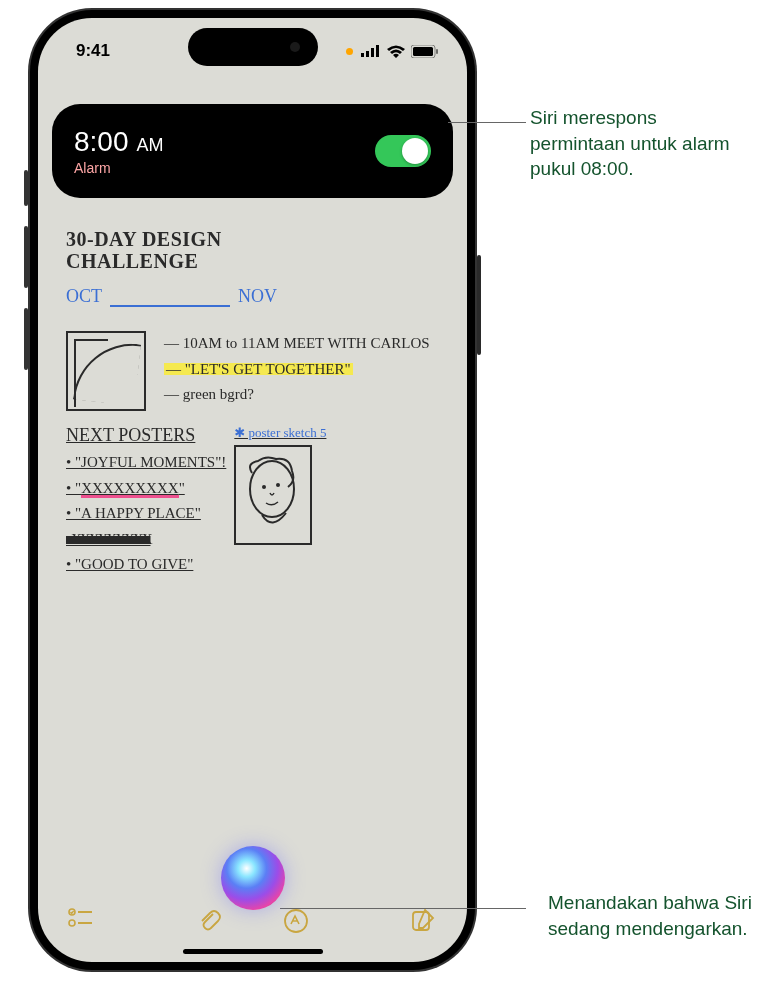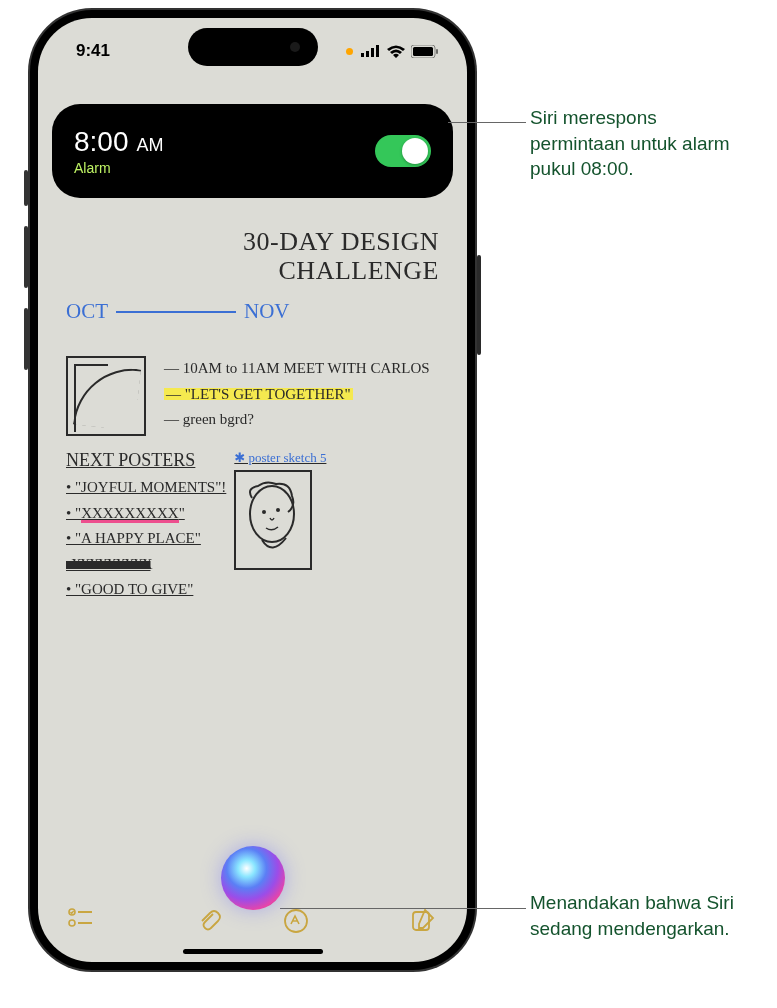--- a/index.html
+++ b/index.html
@@ -97,21 +97,21 @@
       font-weight: 400;
       display: flex;
       align-items: baseline;
       gap: 8px;
     }
     .alarm-time .ampm {
       font-size: 18px;
     }
     .alarm-label {
       font-size: 14px;
-      color: #bef264;
+      color: #fca5a5;
       margin-top: 2px;
     }
     .toggle {
       width: 56px;
       height: 32px;
       background: #34c759;
       border-radius: 16px;
       position: relative;
     }
     .toggle::after {
@@ -124,43 +124,42 @@
       background: #fff;
       border-radius: 50%;
       box-shadow: 0 1px 3px rgba(0,0,0,0.3);
     }
     .notes-content {
       padding: 20px 28px;
       font-family: 'Comic Sans MS', cursive;
       color: #2a2a2a;
     }
     .note-title {
-      font-size: 26px;
-      font-weight: normal;
+      font-size: 20px;
+      font-weight: bold;
       line-height: 1.1;
       letter-spacing: 0.5px;
-      text-align: right;
     }
     .timeline {
       display: flex;
-      align-items: center;
+      align-items: flex-end;
       gap: 8px;
       margin-top: 14px;
       color: #3b6fd4;
-      font-size: 21px;
+      font-size: 18px;
     }
     .timeline-line {
       width: 120px;
       height: 2px;
       background: #3b6fd4;
     }
     .sketch-row {
       display: flex;
       gap: 18px;
-      margin-top: 32px;
+      margin-top: 24px;
     }
     .sketch-box {
       width: 80px;
       height: 80px;
       border: 2px solid #2a2a2a;
       position: relative;
       flex-shrink: 0;
     }
     .sketch-box::before {
       content: "";
@@ -324,21 +323,21 @@
     .sb1 { height: 36px; }
     .sb2 { height: 62px; }
     .sb3 { height: 62px; }
     .callout {
       position: absolute;
       font-size: 19px;
       color: #14532d;
       line-height: 1.35;
     }
     .callout-1 { left: 530px; top: 105px; width: 220px; }
-    .callout-2 { left: 530px; top: 890px; width: 220px; }
+    .callout-2 { left: 548px; top: 890px; width: 220px; }
     .callout-line {
       position: absolute;
       background: #666;
       height: 1px;
     }
     .line-1 { left: 448px; top: 122px; width: 78px; }
     .line-2 { left: 280px; top: 908px; width: 246px; }
   </style>
 </head>
 <body>

